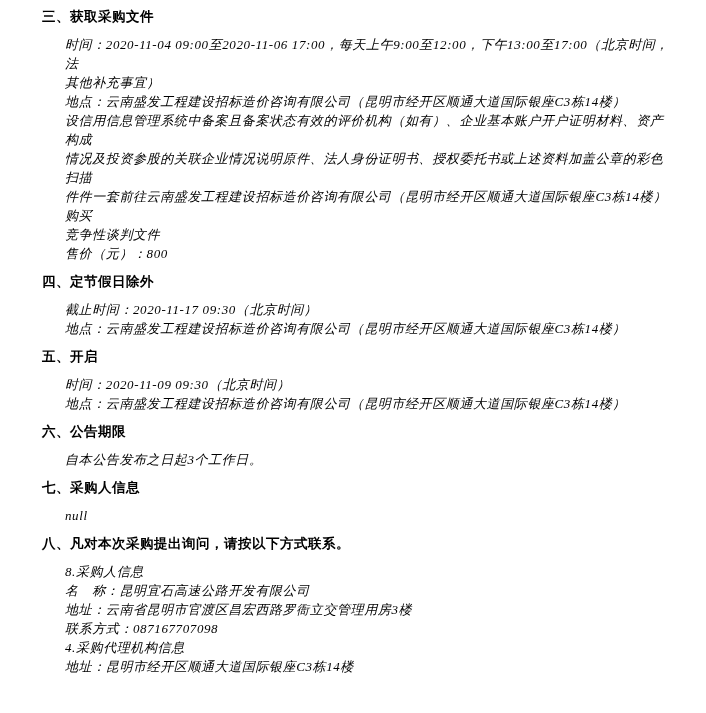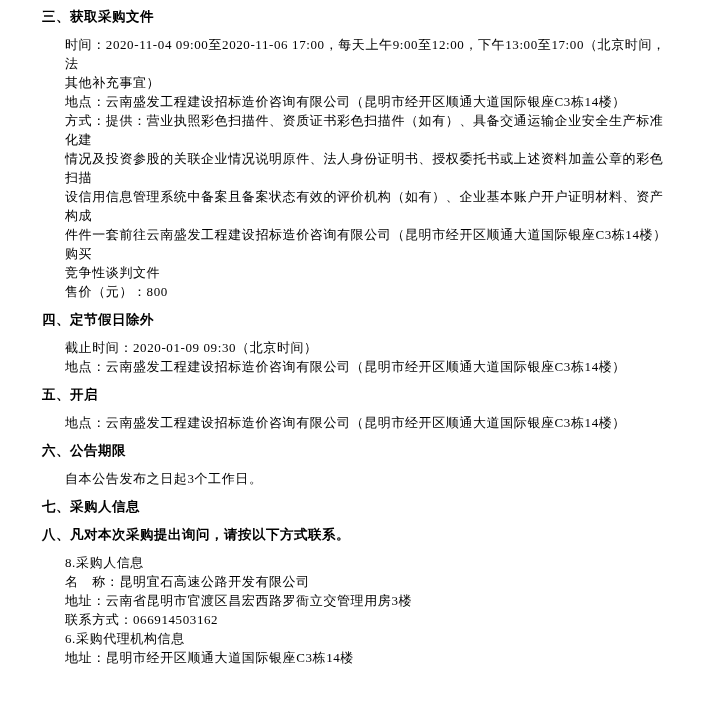--- a/index.html
+++ b/index.html
@@ -17,79 +17,82 @@
   .sec{margin:0;}
   .hd{
     font-family:"Liberation Sans","DejaVu Sans",sans-serif;
     font-weight:bold;
     font-size:13.5px;
     line-height:19px;
     margin:9px 0 9px 0;
     letter-spacing:0.5px;
   }
   .sec:first-child .hd{margin-top:0;}
-  .bd{margin-left:23px;}
+  .bd{margin-left:23px;font-style:italic;}
   .ln{
     line-height:19px;
     letter-spacing:0.6px;
     white-space:pre-wrap;
   }
 </style>
 </head>
 <body>
 
 <div class="page">
 
   <div class="sec">
     <div class="hd">三、获取采购文件</div>
     <div class="bd">
       <div class="ln">时间：2020-11-04 09:00至2020-11-06 17:00，每天上午9:00至12:00，下午13:00至17:00（北京时间，法</div>
       <div class="ln">其他补充事宜）</div>
       <div class="ln">地点：云南盛发工程建设招标造价咨询有限公司（昆明市经开区顺通大道国际银座C3栋14楼）</div>
-      <div class="ln">方式：提供：营业执照彩色扫描件、资质证书彩色扫描件（如有）、具备交通运输企业安全生产标准化建</div>
+      <div class="ln">设信用信息管理系统中备案且备案状态有效的评价机构（如有）、企业基本账户开户证明材料、资产构成</div>
       <div class="ln">情况及投资参股的关联企业情况说明原件、法人身份证明书、授权委托书或上述资料加盖公章的彩色扫描</div>
-      <div class="ln">设信用信息管理系统中备案且备案状态有效的评价机构（如有）、企业基本账户开户证明材料、资产构成</div>
       <div class="ln">件件一套前往云南盛发工程建设招标造价咨询有限公司（昆明市经开区顺通大道国际银座C3栋14楼）购买</div>
       <div class="ln">竞争性谈判文件</div>
       <div class="ln">售价（元）：800</div>
     </div>
   </div>
 
   <div class="sec">
     <div class="hd">四、定节假日除外</div>
     <div class="bd">
-      <div class="ln">截止时间：2020-01-09 09:30（北京时间）</div>
+      <div class="ln">截止时间：2020-11-17 09:30（北京时间）</div>
       <div class="ln">地点：云南盛发工程建设招标造价咨询有限公司（昆明市经开区顺通大道国际银座C3栋14楼）</div>
     </div>
   </div>
 
   <div class="sec">
     <div class="hd">五、开启</div>
     <div class="bd">
+      <div class="ln">时间：2020-11-09 09:30（北京时间）</div>
       <div class="ln">地点：云南盛发工程建设招标造价咨询有限公司（昆明市经开区顺通大道国际银座C3栋14楼）</div>
     </div>
   </div>
 
   <div class="sec">
     <div class="hd">六、公告期限</div>
     <div class="bd">
       <div class="ln">自本公告发布之日起3个工作日。</div>
     </div>
   </div>
 
   <div class="sec">
     <div class="hd">七、采购人信息</div>
+    <div class="bd">
+      <div class="ln">null</div>
+    </div>
   </div>
 
   <div class="sec">
     <div class="hd">八、凡对本次采购提出询问，请按以下方式联系。</div>
     <div class="bd">
       <div class="ln">8.采购人信息</div>
       <div class="ln">名　称：昆明宜石高速公路开发有限公司</div>
       <div class="ln">地址：云南省昆明市官渡区昌宏西路罗衙立交管理用房3楼</div>
-      <div class="ln">联系方式：066914503162</div>
-      <div class="ln">6.采购代理机构信息</div>
+      <div class="ln">联系方式：087167707098</div>
+      <div class="ln">4.采购代理机构信息</div>
       <div class="ln">地址：昆明市经开区顺通大道国际银座C3栋14楼</div>
 
     </div>
   </div>
 
 </div>
 
 </body></html>

